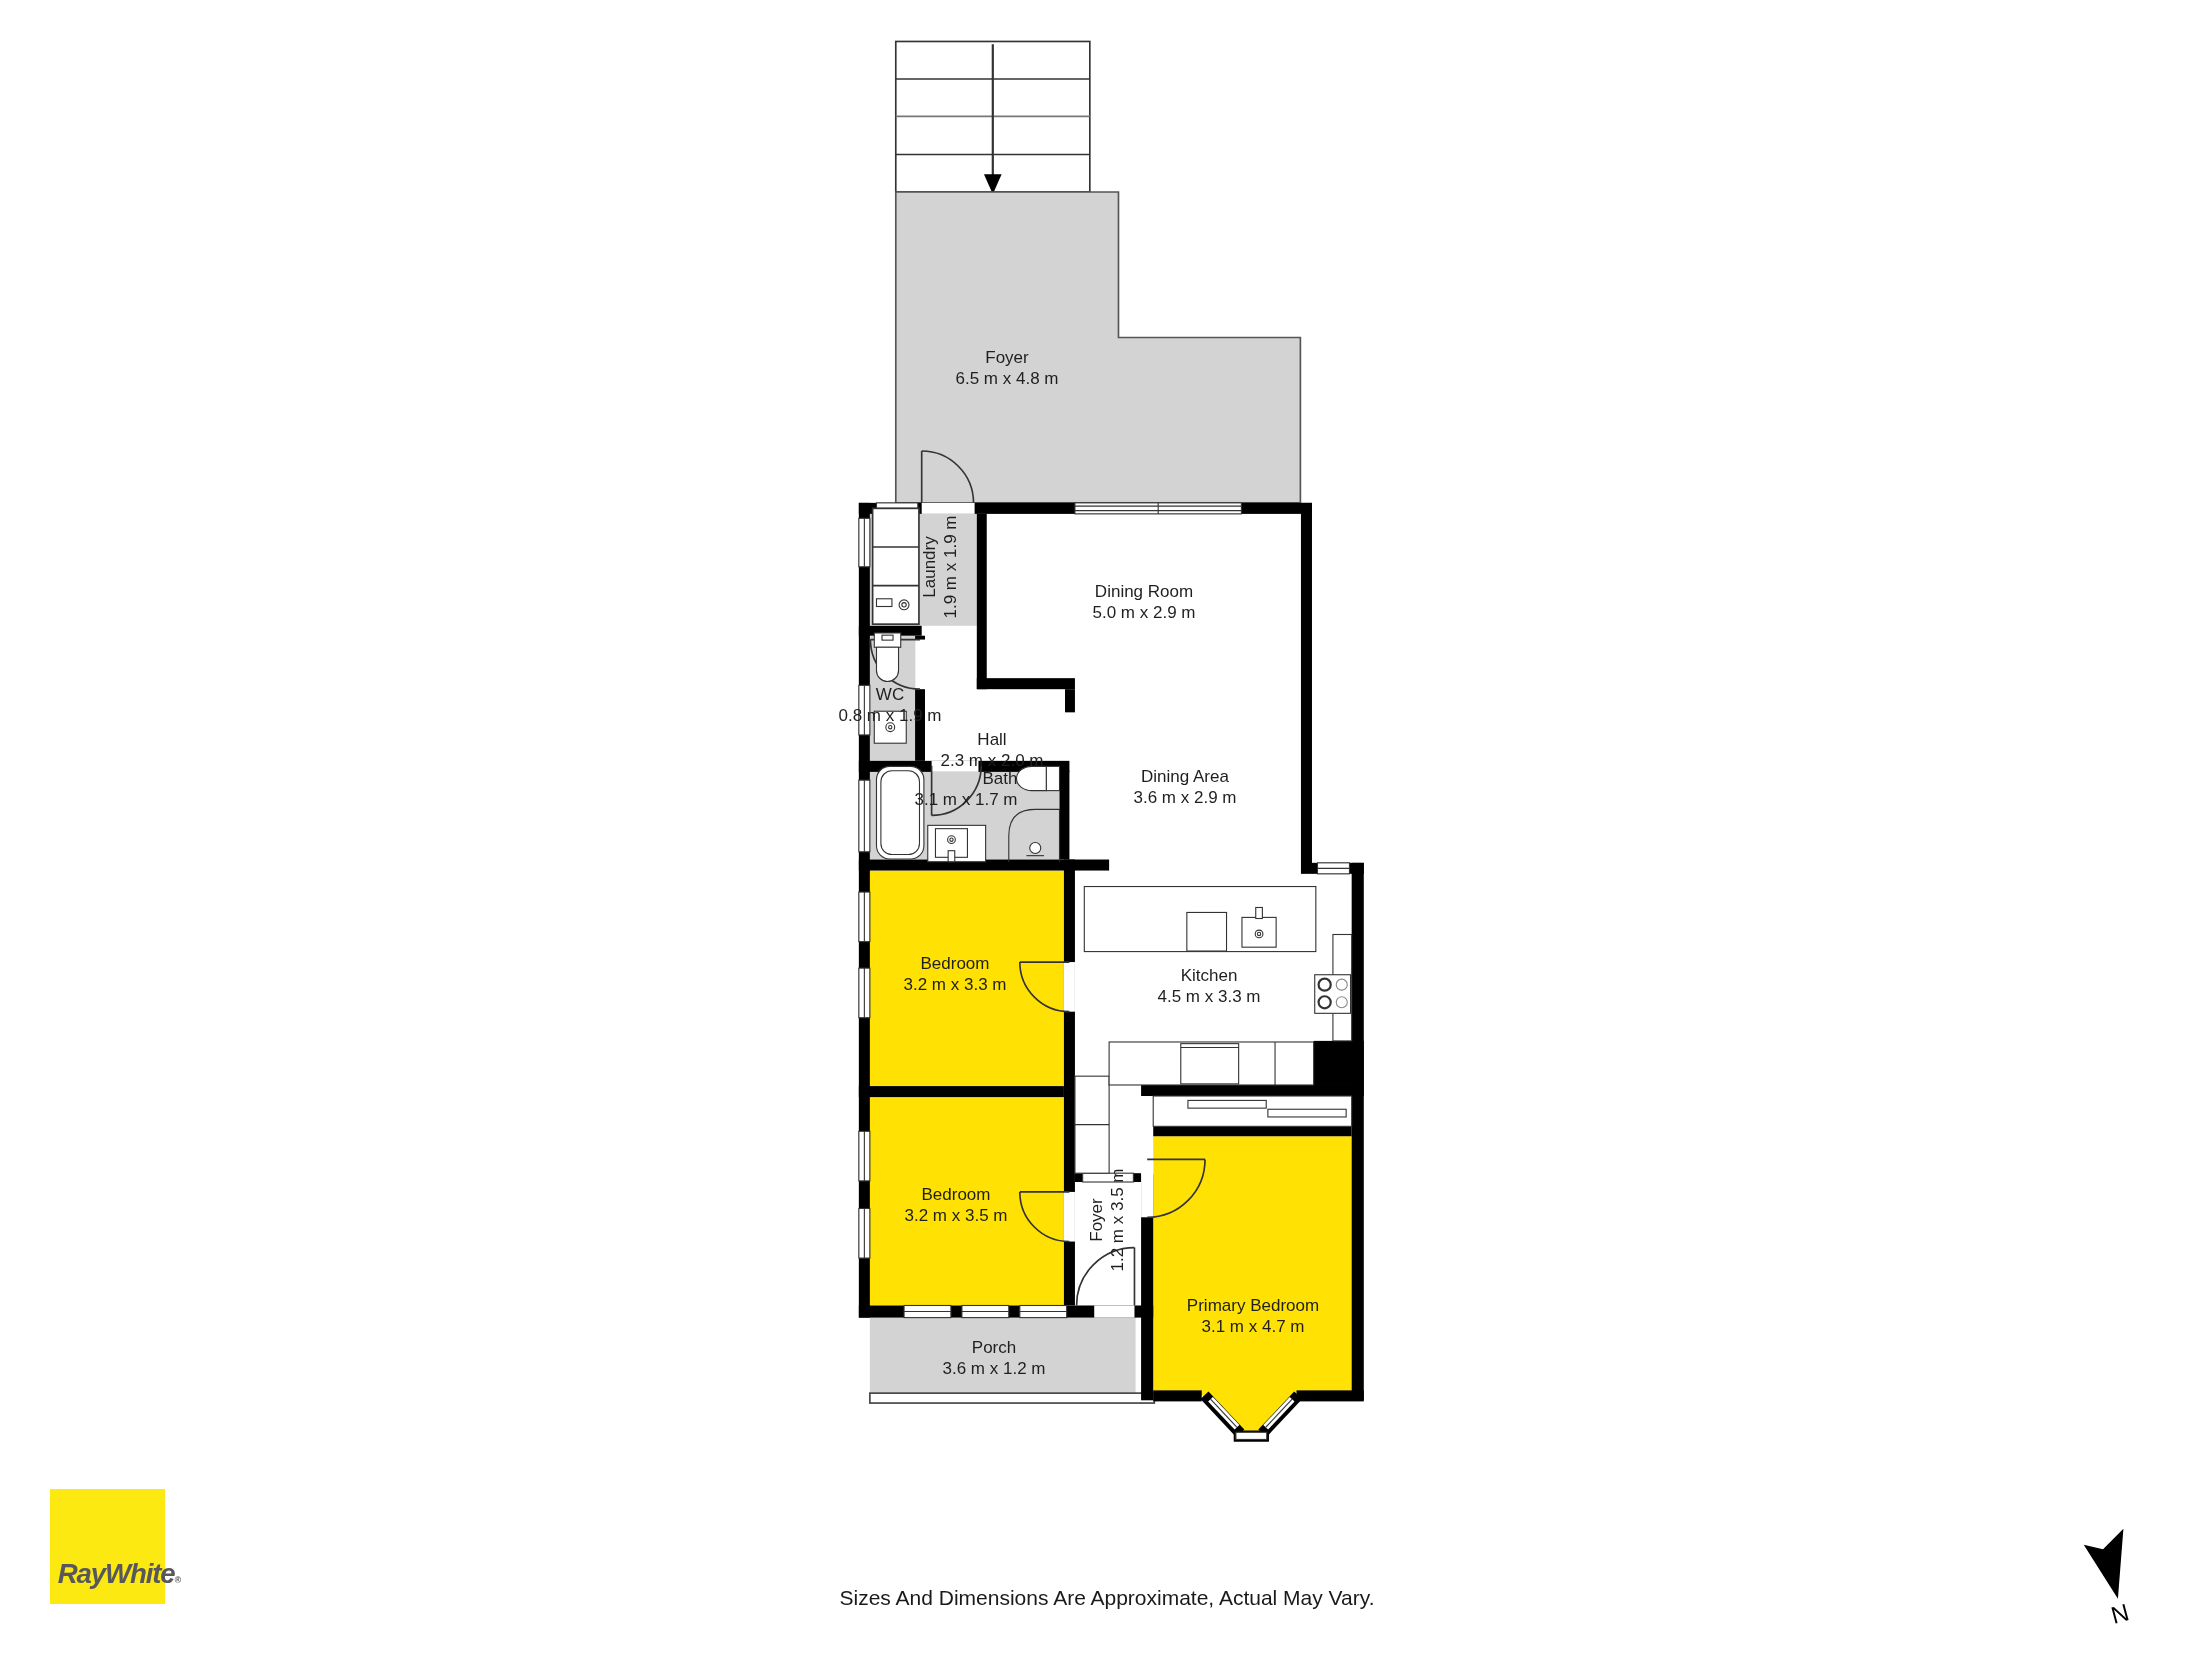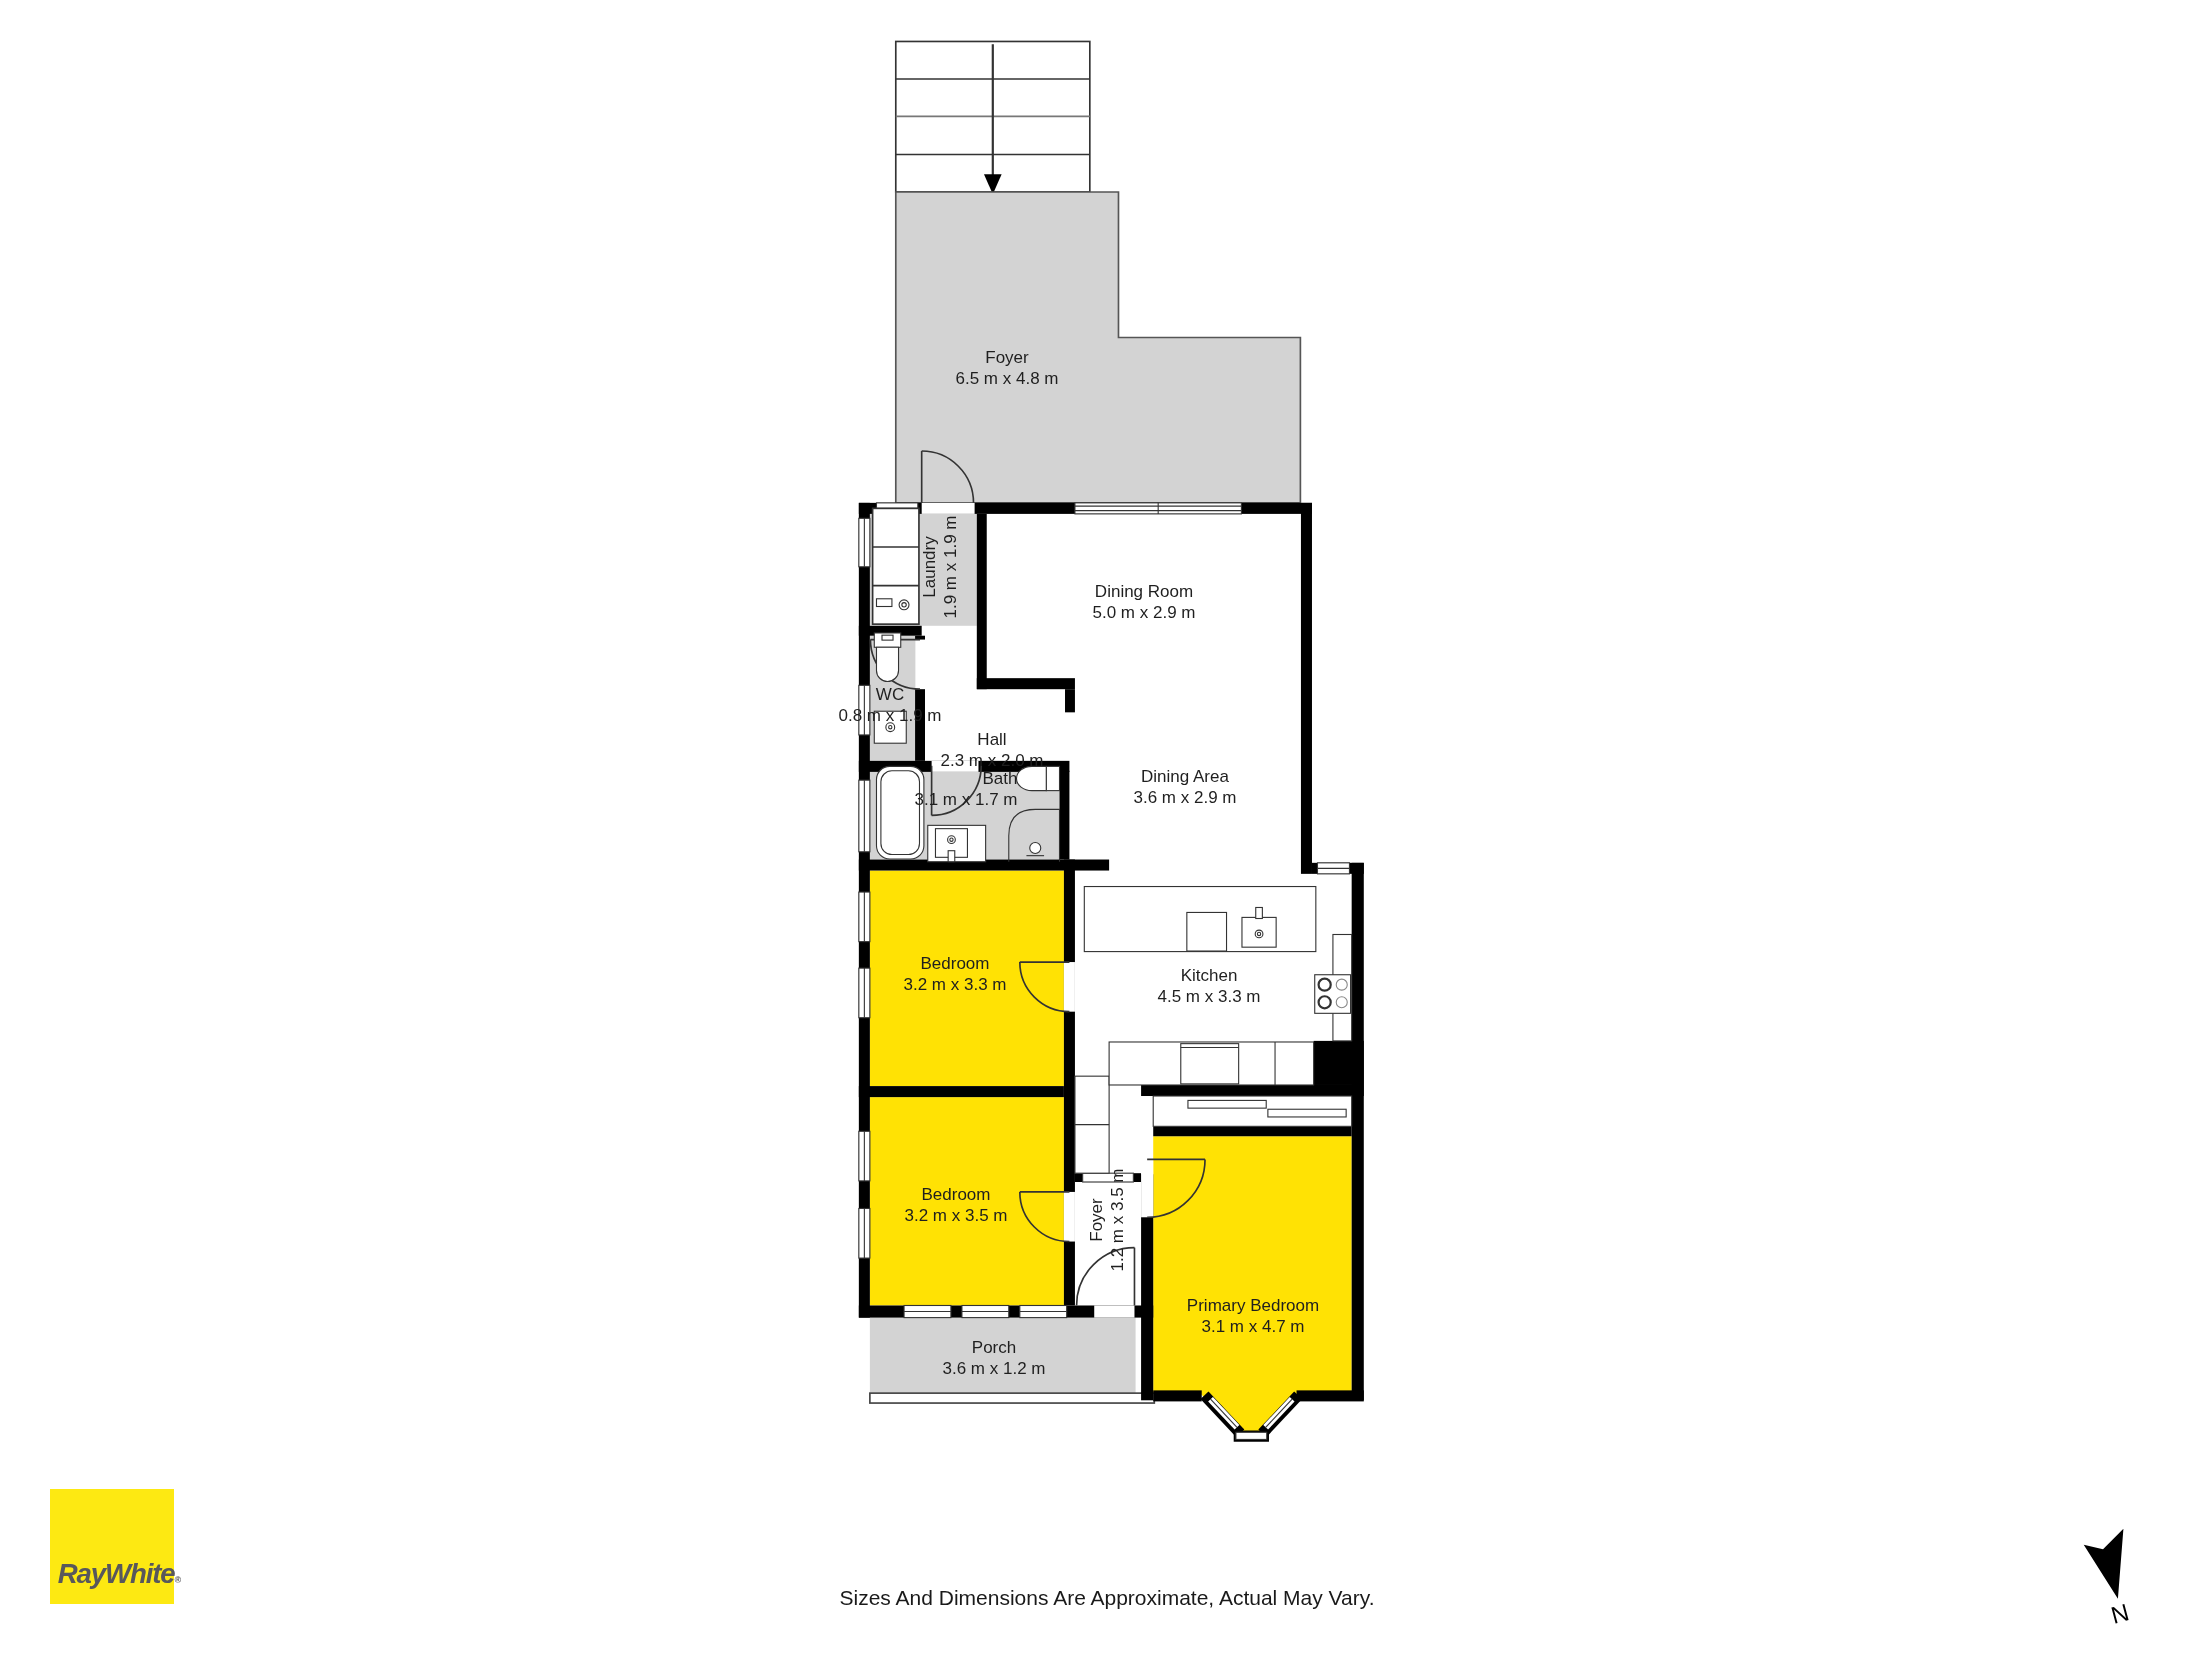--- a/index.html
+++ b/index.html
@@ -29,21 +29,21 @@
   .room-label .rn,.room-label .rd{display:block;}
   #north-label{
     position:absolute;
     transform:translate(-50%,-50%) rotate(-15deg);
     font-size:24px;
     color:#000;
     z-index:5;
   }
   #logo{
     position:absolute;
-    left:50px;top:1489px;width:124px;height:115px;
+    left:50px;top:1489px;width:115px;height:115px;
     background:var(--logo-yellow);
     z-index:6;
   }
   #logo .lt{
     position:absolute;left:7.7px;bottom:14.3px;
     font-style:italic;font-weight:bold;
     font-size:27.6px;letter-spacing:-1.1px;
     color:var(--logo-text);
     white-space:nowrap;
   }

